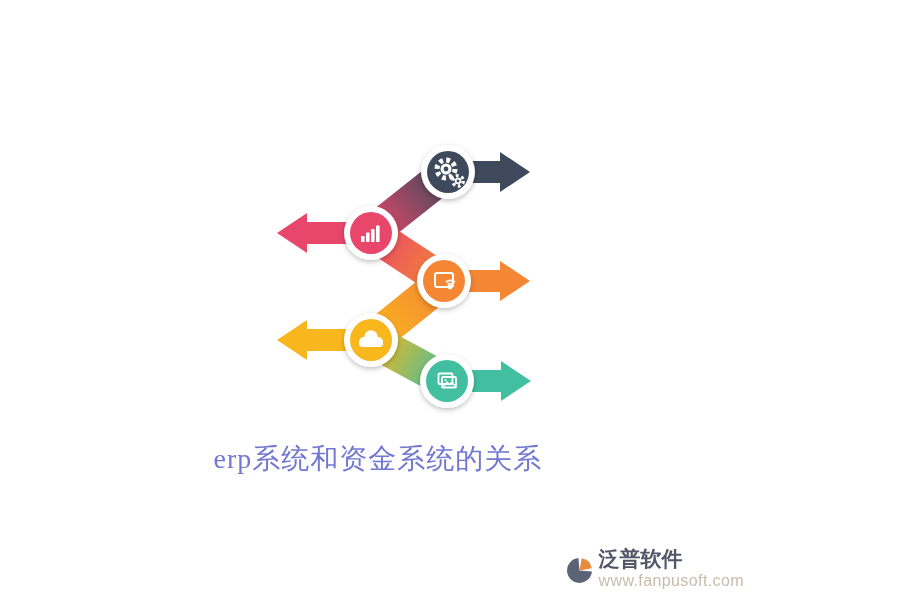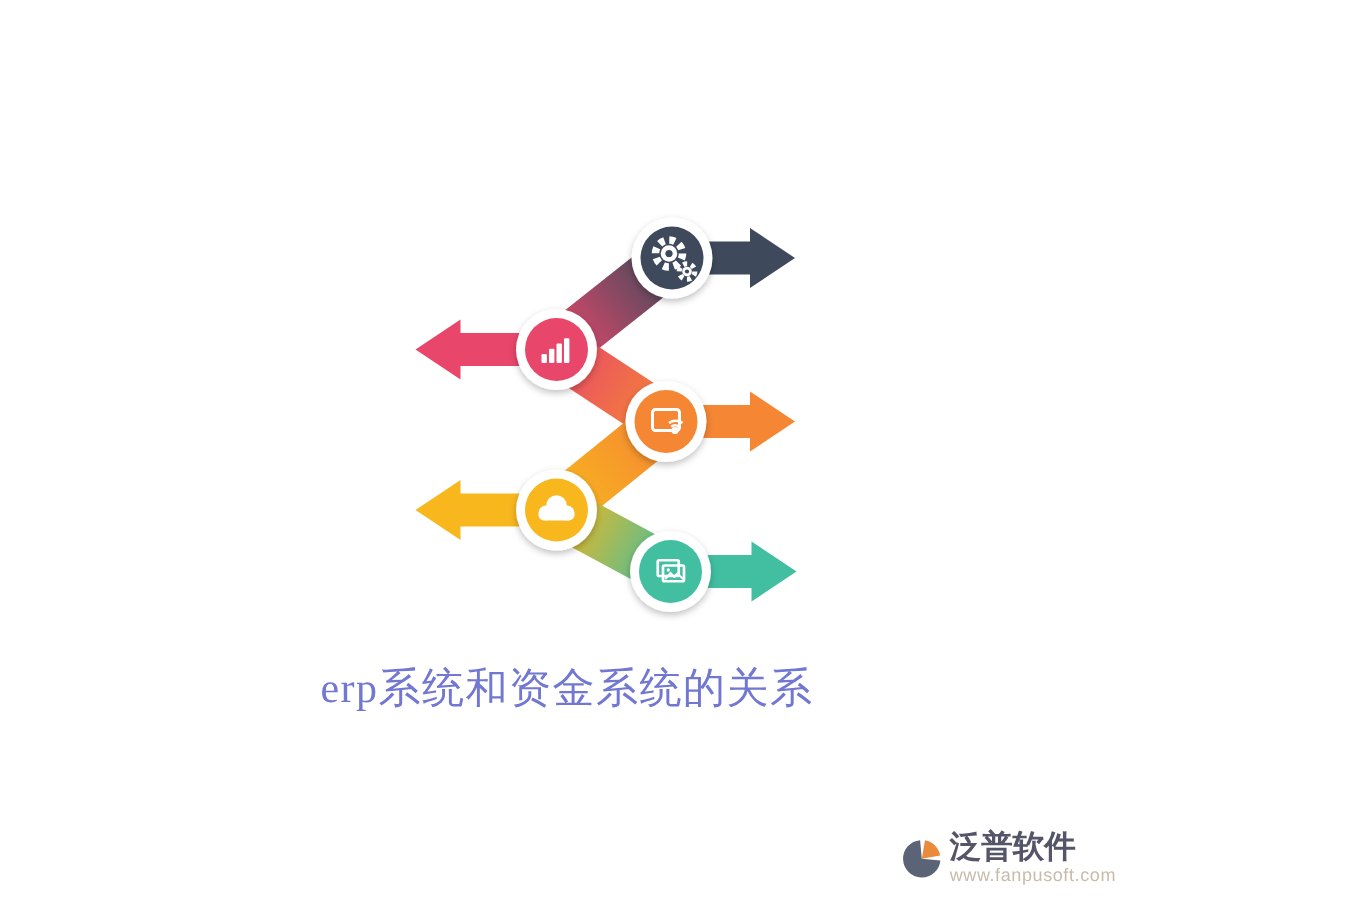--- a/index.html
+++ b/index.html
@@ -3,22 +3,22 @@
 <meta charset="utf-8">
 <style>
   html,body{margin:0;padding:0;background:#ffffff;}
   #canvas{position:relative;width:756px;height:600px;background:#ffffff;overflow:hidden;
           font-family:"Liberation Sans",sans-serif;}
   .diagram-svg{position:absolute;left:0;top:0;}
   .caption{position:absolute;left:0;right:0;top:440px;text-align:center;
            font-family:"Liberation Serif",serif;font-size:28px;letter-spacing:1px;}
   .footer{position:absolute;right:12px;bottom:10px;display:flex;align-items:center;gap:5px;}
   .brand-col{display:flex;flex-direction:column;align-items:flex-start;line-height:1.05;}
-  .brand{font-family:Liberation Sans, sans-serif;font-weight:bold;font-size:21px;}
-  .url{font-family:"Liberation Sans",sans-serif;font-size:12px;letter-spacing:0.4px;margin-top:1px;}
+  .brand{font-family:Liberation Mono, monospace;font-weight:bold;font-size:21px;}
+  .url{font-family:"Liberation Sans",sans-serif;font-size:16px;letter-spacing:0.4px;margin-top:1px;}
 </style>
 </head>
 <body>
 
 <div id="canvas">
 
   <svg class="diagram-svg" width="900" height="600" viewBox="0 0 900 600">
     <defs>
       <linearGradient id="g1" gradientUnits="userSpaceOnUse" x1="448" y1="172" x2="371" y2="233">
         <stop offset="0" stop-color="#3e4a5b"></stop>

